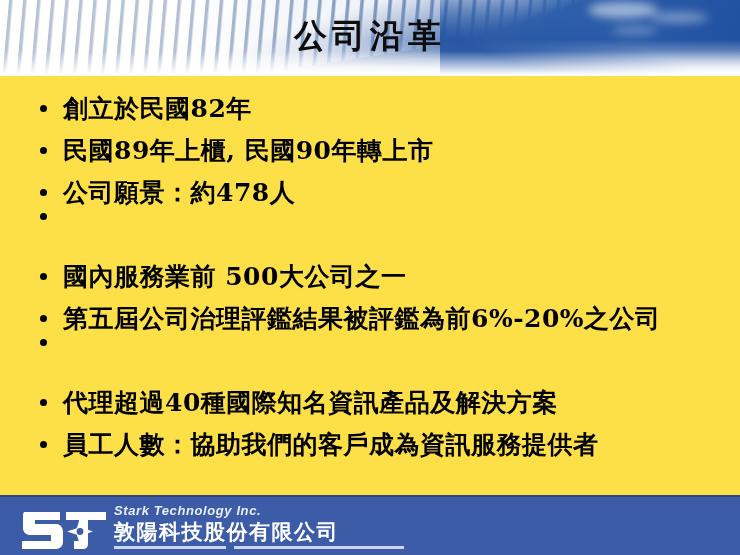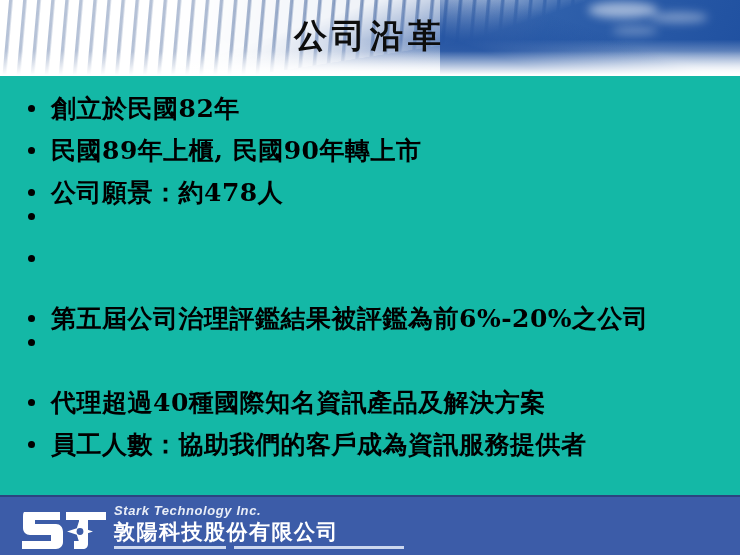--- a/index.html
+++ b/index.html
@@ -10,21 +10,21 @@
     width: 740px;
     height: 555px;
     overflow: hidden;
     background: #ffffff;
     font-family: "Liberation Serif", "DejaVu Serif", serif;
   }
   .slide {
     position: relative;
     width: 740px;
     height: 555px;
-    background: #14b8a6;
+    background: #fde047;
   }
 
   
   .header {
     position: absolute;
     left: 0;
     top: 0;
     width: 740px;
     height: 76px;
     overflow: hidden;
@@ -112,21 +112,21 @@
     top: 92px;
     width: 740px;
     margin: 0;
     padding: 0;
     list-style: none;
   }
   .bullet-row {
     display: flex;
     align-items: baseline;
     height: 42px;
-    padding-left: 28px;
+    padding-left: 40px;
   }
   .bullet-dot {
     flex: 0 0 auto;
     width: 7px;
     height: 7px;
     border-radius: 50%;
     background: #000000;
     margin-right: 16px;
     position: relative;
     top: -5px;
@@ -228,20 +228,21 @@
     </li>
     <li class="bullet-row">
       <span class="bullet-dot"></span>
       <span class="bullet-text">公司願景：約478人</span>
     </li>
     <li class="bullet-row">
       <span class="bullet-dot"></span>
     </li>
     <li class="bullet-row">
       <span class="bullet-dot"></span>
+      <span class="bullet-text">國內服務業前 500大公司之一</span>
     </li>
     <li class="bullet-row">
       <span class="bullet-dot"></span>
       <span class="bullet-text">第五屆公司治理評鑑結果被評鑑為前6%-20%之公司</span>
     </li>
     <li class="bullet-row">
       <span class="bullet-dot"></span>
     </li>
     <li class="bullet-row">
       <span class="bullet-dot"></span>

